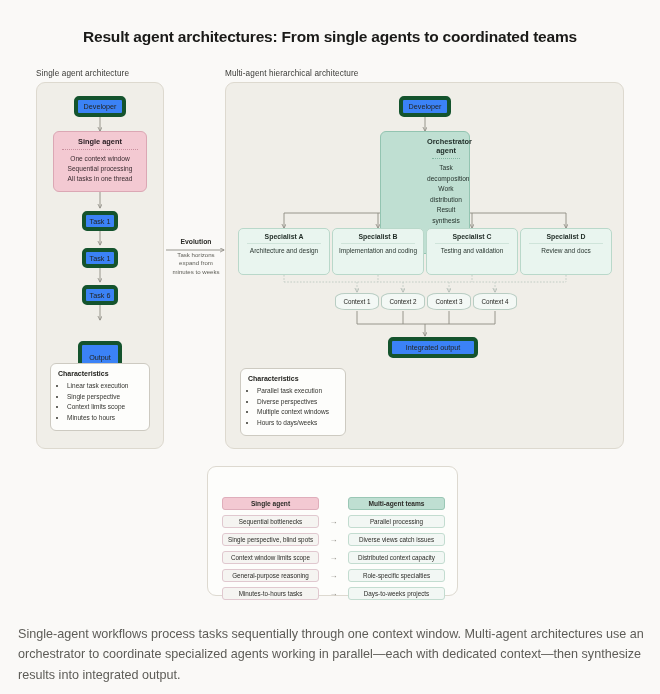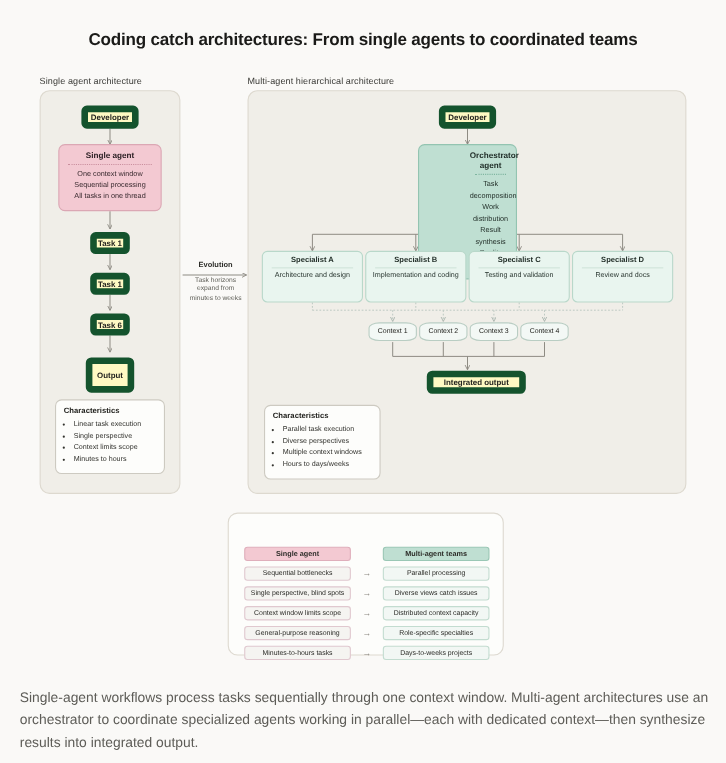--- a/index.html
+++ b/index.html
@@ -36,28 +36,27 @@
     background:#f0eee8;
     border:1px solid #ddd9cf;
     border-radius:9px;
   }
   #panel-single { left:36px; top:82px;  width:128px; height:367px; }
   #panel-multi  { left:225px; top:82px; width:399px; height:367px; }
 
   
   .node {
     position:absolute;
-    background:#fef9c3;
-    border:6px solid #14532d;
+    background:#3b82f6;
+    border:4px solid #14532d;
     border-radius:5px;
     display:flex; align-items:center; justify-content:center;
     font-size:7.2px; color:#23231f;
     text-align:center;
     line-height:1.25;
-    font-weight:bold;
   }
 
   
   .card-pink {
     position:absolute;
     background:#f3c9d2;
     border:1px solid #dba7b4;
     border-radius:6px;
     padding:5px 4px 6px;
     text-align:center;
@@ -156,21 +155,21 @@
   #watermark .wm-dot {
     display:inline-block; width:17px; height:17px; border-radius:50%;
     background:#d9d6d0; vertical-align:-3px; margin-right:4px;
   }
 
   svg.conn { position:absolute; left:0; top:0; width:660px; height:694px; pointer-events:none; }
 </style>
 </head>
 <body>
 
-<div class="title">Coding catch architectures: From single agents to coordinated teams</div>
+<div class="title">Result agent architectures: From single agents to coordinated teams</div>
 
 <div class="panel-label" id="label-single">Single agent architecture</div>
 <div class="panel-label" id="label-multi">Multi-agent hierarchical architecture</div>
 
 <div class="panel" id="panel-single"></div>
 <div class="panel" id="panel-multi"></div>
 
 <svg class="conn" xmlns="http://www.w3.org/2000/svg">
   <defs>
     <marker id="ah" markerWidth="6" markerHeight="6" refX="4.6" refY="2.4" orient="auto">
@@ -222,21 +221,21 @@
   <div class="hd">Single agent</div>
   <div class="sep"></div>
   <div class="li">One context window</div>
   <div class="li">Sequential processing</div>
   <div class="li">All tasks in one thread</div>
 </div>
 
 <div class="node" style="left:82px; top:211px; width:36px; height:20px;">Task 1</div>
 <div class="node" style="left:82px; top:248px; width:36px; height:20px;">Task 1</div>
 <div class="node" style="left:82px; top:285px; width:36px; height:20px;">Task 6</div>
-<div class="node" style="left:78px; top:325px; width:44px; height:32px;">Output</div>
+<div class="node" style="left:78px; top:341px; width:44px; height:32px;">Output</div>
 
 <div class="chars" id="chars-left" style="left:50px; top:363px; width:100px;">
   <div class="hd">Characteristics</div>
   <ul>
     <li>Linear task execution</li>
     <li>Single perspective</li>
     <li>Context limits scope</li>
     <li>Minutes to hours</li>
   </ul>
 </div>

